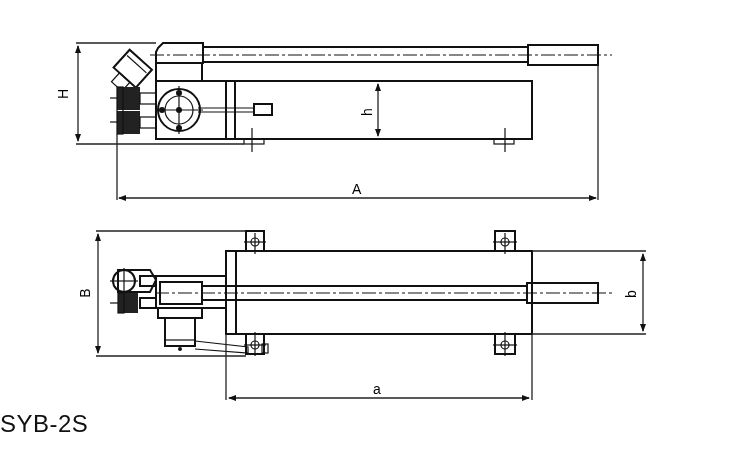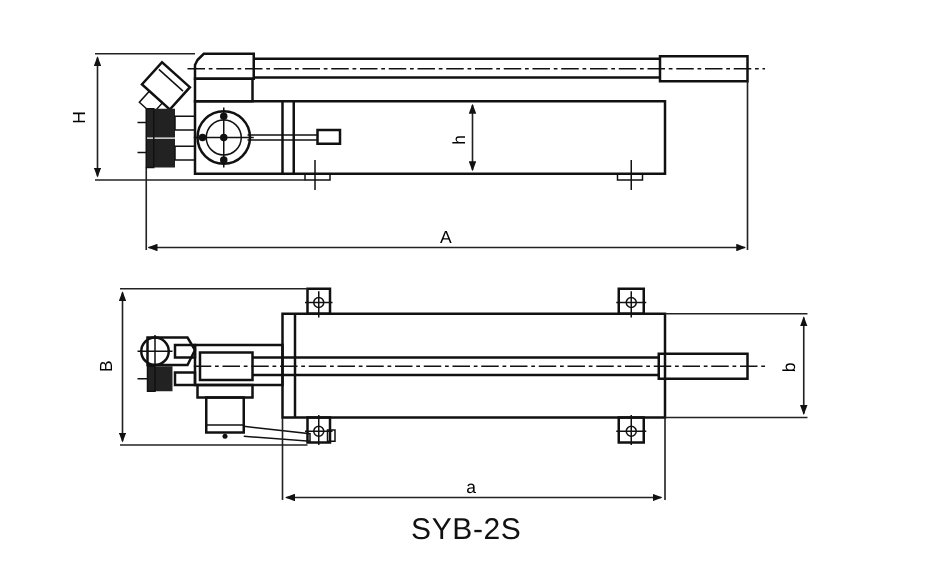--- a/index.html
+++ b/index.html
@@ -2,21 +2,21 @@
 <html><head>
 <meta charset="utf-8">
 <style>
   html, body { margin:0; padding:0; background:#ffffff; }
   body { width:746px; height:459px; position:relative; overflow:hidden; font-family:"Liberation Sans", sans-serif; }
   svg { position:absolute; left:0; top:0; }
   .l { stroke:#111; stroke-width:2; fill:none; }
   .t { stroke:#111; stroke-width:1.2; fill:none; }
   .c { stroke:#111; stroke-width:1.2; fill:none; stroke-dasharray:14 3 3 3; }
   .dim { stroke:#222; stroke-width:1.3; fill:none; }
-  .title { position:absolute; left:0; width:746px; top:410px; text-align:center; font-size:24px; color:#111; letter-spacing:0.5px; }
+  .title { position:absolute; left:0; width:746px; top:410px; text-align:left; font-size:24px; color:#111; letter-spacing:0.5px; }
 </style>
 </head>
 <body>
 
 <svg width="746" height="459" viewBox="0 0 746 459">
   <defs>
     <marker id="arr" markerWidth="8" markerHeight="6" refX="7" refY="3" orient="auto-start-reverse" markerUnits="userSpaceOnUse">
       <path d="M0,0 L8,3 L0,6 Z" fill="#111"></path>
     </marker>
   </defs>

